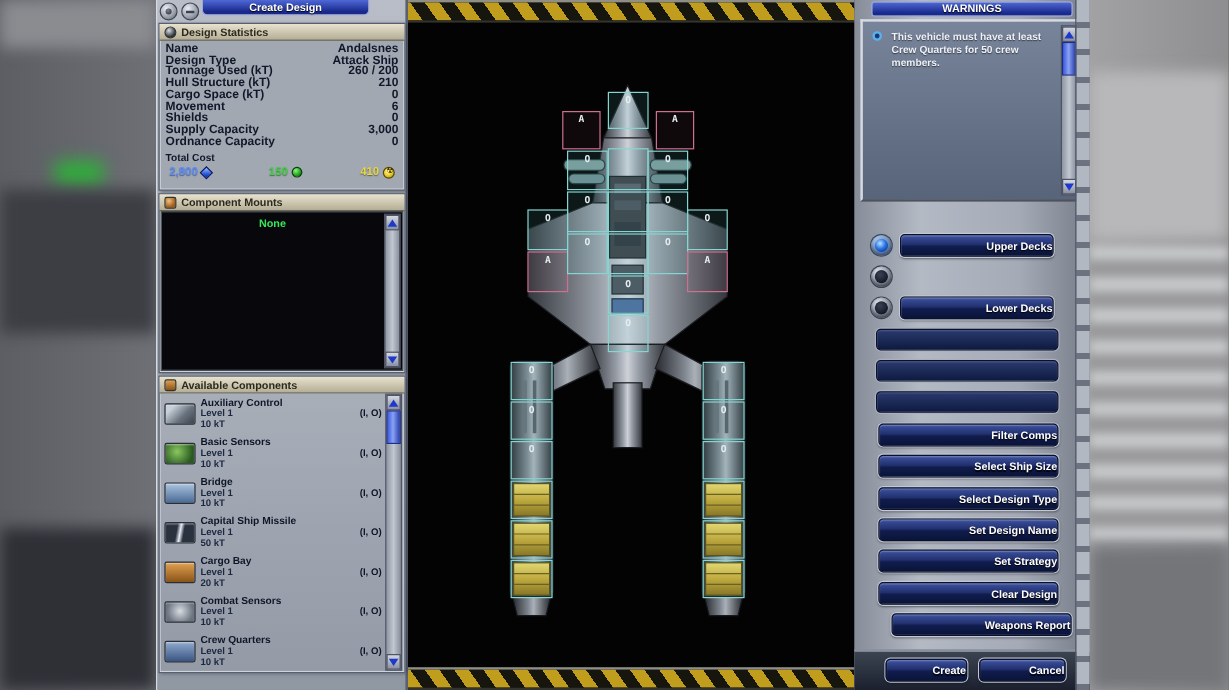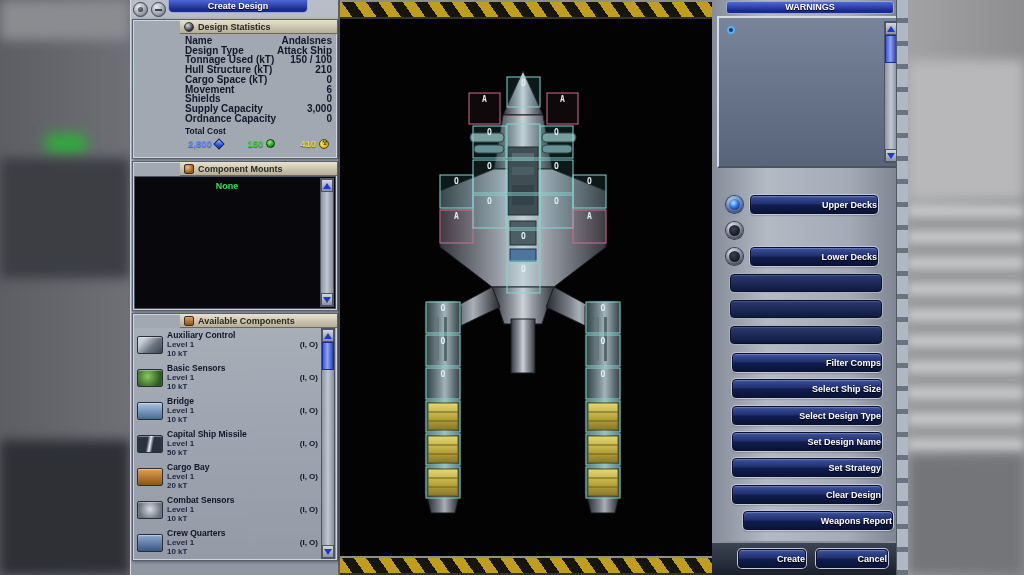--- a/index.html
+++ b/index.html
@@ -36,21 +36,21 @@
   .rb-inner { position:absolute; left:4px; top:4px; width:5px; height:5px; border-radius:50%;
     background:radial-gradient(circle at 40% 35%,#7a8290,#23262e); }
   .rb-inner2 { position:absolute; left:3px; top:6px; width:7px; height:2px; background:#3a4252; }
   .title-banner { position:absolute; left:38px; top:0; width:140px; height:13px;
     background:linear-gradient(180deg,#4e68d6,#1a2a8c 80%);
     border:1px solid #9aa6da; border-top:none; border-radius:0 0 5px 5px;
     color:#fff; font-size:9px; font-weight:bold; text-align:center; line-height:12px;
     text-shadow:0 1px 1px #000; }
 
   .group { position:absolute; left:2px; width:206px; background:#a2a8b2;
-    border:1px solid #566070; box-shadow:inset 0 0 0 1px #ced4dc, 1px 1px 3px rgba(0,0,0,.4);padding-left:47px; }
+    border:1px solid #566070; box-shadow:inset 0 0 0 1px #ced4dc, 1px 1px 3px rgba(0,0,0,.4); }
   .g-stats  { top:19px;  height:140px; }
   .g-mounts { top:161px; height:150px; }
   .g-comps  { top:313px; height:248px; }
   .group-header { height:14px; display:flex; align-items:center; gap:4px; padding:0 4px;
     background:linear-gradient(180deg,#e8e2ce,#b4ae96); border-bottom:1px solid #6c6854;
     font-size:9px; font-weight:bold; color:#2a2a1e; }
   .hdr-icon { width:10px; height:10px; border-radius:50%; flex:0 0 auto; border:1px solid #333; }
   .hi-stats { background:radial-gradient(circle at 35% 30%,#d9dee4,#2f333b 70%); }
   .hi-mounts { background:radial-gradient(circle at 35% 30%,#f0c080,#a05a14 70%); border-radius:2px; }
   .hi-comps { background:linear-gradient(180deg,#e0a050,#8a5418); border-radius:2px; }
@@ -201,21 +201,21 @@
             <div class="stat-row">
               <span class="stat-label">Name</span>
               <span class="stat-value">Andalsnes</span>
             </div>
             <div class="stat-row">
               <span class="stat-label">Design Type</span>
               <span class="stat-value">Attack Ship</span>
             </div>
             <div class="stat-row">
               <span class="stat-label">Tonnage Used (kT)</span>
-              <span class="stat-value">150 / 100</span>
+              <span class="stat-value">260 / 200</span>
             </div>
             <div class="stat-row">
               <span class="stat-label">Hull Structure (kT)</span>
               <span class="stat-value">210</span>
             </div>
             <div class="stat-row">
               <span class="stat-label">Cargo Space (kT)</span>
               <span class="stat-value">0</span>
             </div>
             <div class="stat-row">
@@ -483,20 +483,21 @@
             </g>
         </svg>
       </div>
       <div class="hazard hz-bottom"></div>
     </div>
 
     <div class="right-panel">
       <div class="warn-banner">WARNINGS</div>
       <div class="warn-box">
         <span class="info-icon"></span>
+        <div class="warn-text">This vehicle must have at least Crew Quarters for 50 crew members.</div>
         <div class="scrollbar sb-w">
           <div class="sb-btn">
               <span class="tri tri-up"></span>
             </div>
           <div class="sb-track">
               <div class="sb-thumb"></div>
             </div>
           <div class="sb-btn">
               <span class="tri tri-down"></span>
             </div>

